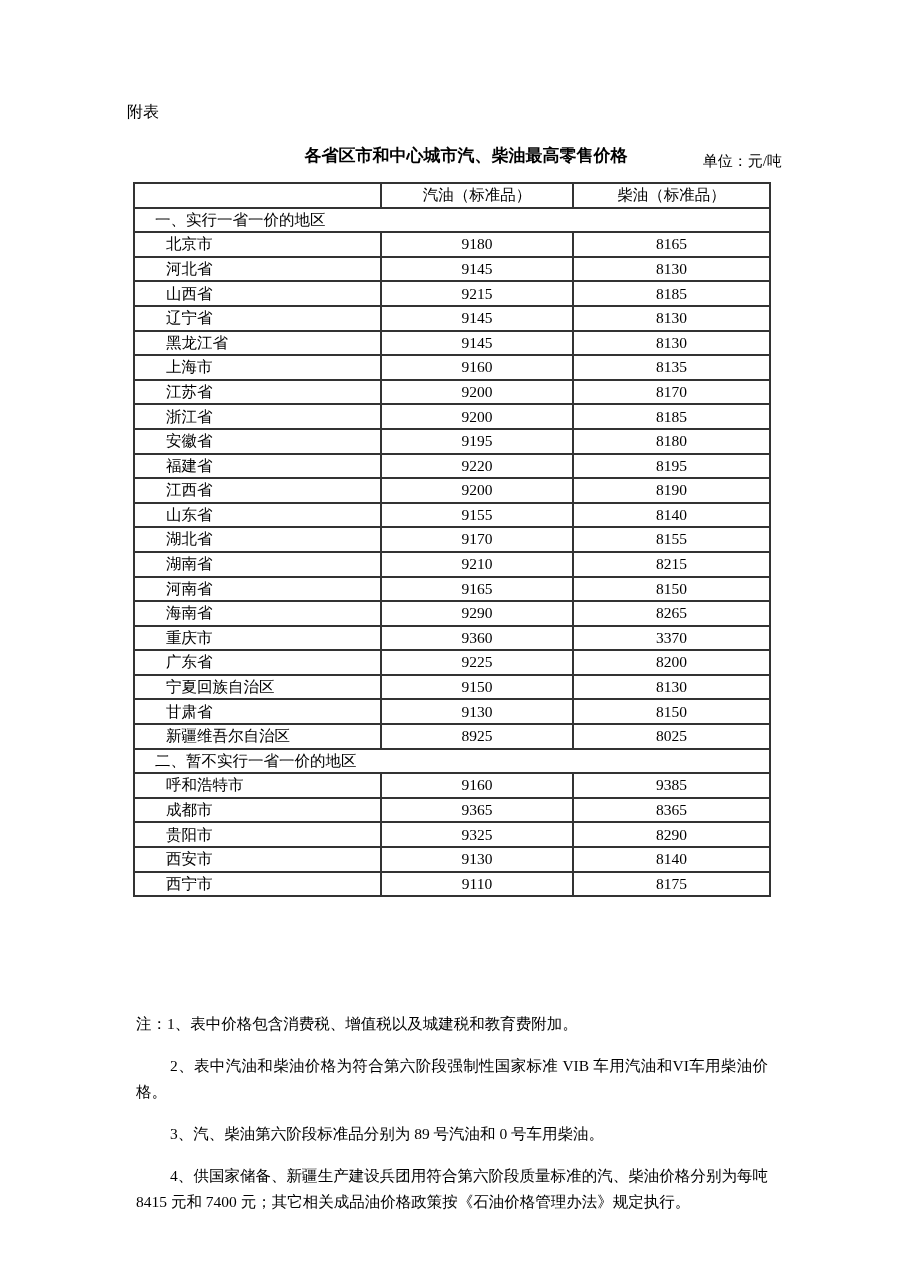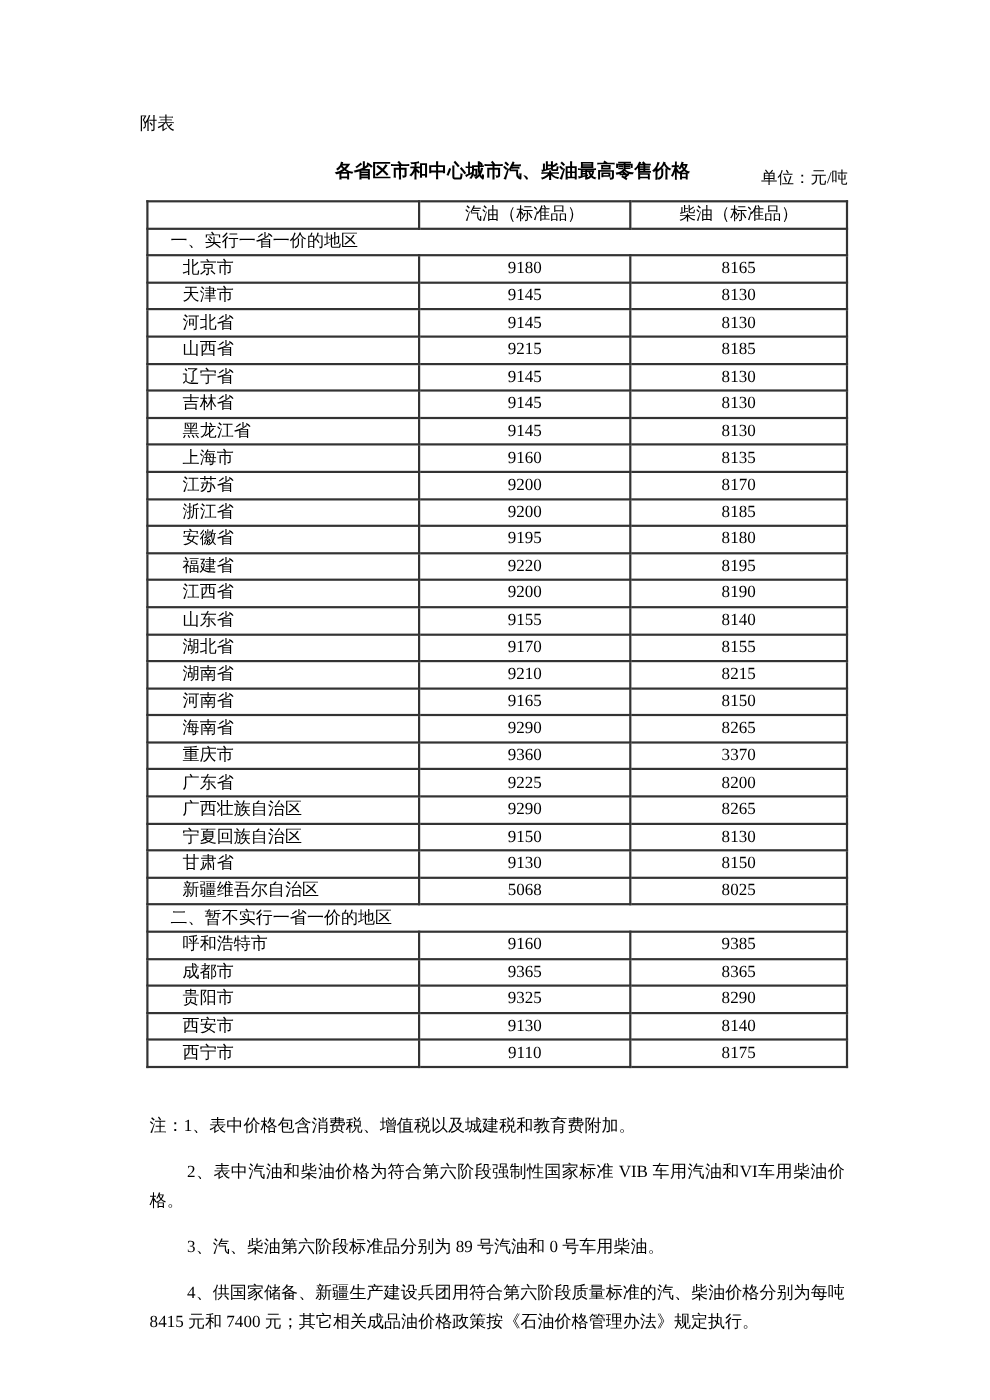--- a/index.html
+++ b/index.html
@@ -4,21 +4,21 @@
 <style>
   html,body{margin:0;padding:0;}
   body{
     width:900px;height:1273px;background:#ffffff;color:#000;
     font-family:"Liberation Serif","DejaVu Serif",serif;
     position:relative;overflow:hidden;
   }
   .attach-label{position:absolute;left:127px;top:102px;font-size:16px;}
   .doc-title{position:absolute;left:0;top:128px;width:900px;margin:16px;
     text-align:center;font-size:17px;font-weight:bold;}
-  .unit-label{position:absolute;left:3px;top:152px;width:768px;text-align:right;font-size:15px;}
+  .unit-label{position:absolute;left:14px;top:152px;width:768px;text-align:right;font-size:15px;}
   table.price-table{
     position:absolute;left:133px;top:182px;width:636px;
     border-collapse:collapse;table-layout:fixed;
   }
   .price-table th,.price-table td{
     border:2px solid #333;padding:0;height:22.6px;
     font-size:15.5px;font-weight:normal;line-height:1.05;
     overflow:hidden;white-space:nowrap;
   }
   .price-table th{text-align:center;}
@@ -53,45 +53,35 @@
     <tbody id="table-body">
         <tr>
           <td colspan="3" class="section">一、实行一省一价的地区</td>
         </tr>
         <tr>
           <td class="region">北京市</td>
           <td class="num">9180</td>
           <td class="num">8165</td>
         </tr>
         <tr>
-          <td class="region">天津市</td>
-          <td class="num">9145</td>
-          <td class="num">8130</td>
-        </tr>
-        <tr>
           <td class="region">河北省</td>
           <td class="num">9145</td>
           <td class="num">8130</td>
         </tr>
         <tr>
           <td class="region">山西省</td>
           <td class="num">9215</td>
           <td class="num">8185</td>
         </tr>
         <tr>
           <td class="region">辽宁省</td>
           <td class="num">9145</td>
           <td class="num">8130</td>
         </tr>
         <tr>
-          <td class="region">吉林省</td>
-          <td class="num">9145</td>
-          <td class="num">8130</td>
-        </tr>
-        <tr>
           <td class="region">黑龙江省</td>
           <td class="num">9145</td>
           <td class="num">8130</td>
         </tr>
         <tr>
           <td class="region">上海市</td>
           <td class="num">9160</td>
           <td class="num">8135</td>
         </tr>
         <tr>
@@ -148,37 +138,32 @@
           <td class="region">重庆市</td>
           <td class="num">9360</td>
           <td class="num">3370</td>
         </tr>
         <tr>
           <td class="region">广东省</td>
           <td class="num">9225</td>
           <td class="num">8200</td>
         </tr>
         <tr>
-          <td class="region">广西壮族自治区</td>
-          <td class="num">9290</td>
-          <td class="num">8265</td>
-        </tr>
-        <tr>
           <td class="region">宁夏回族自治区</td>
           <td class="num">9150</td>
           <td class="num">8130</td>
         </tr>
         <tr>
           <td class="region">甘肃省</td>
           <td class="num">9130</td>
           <td class="num">8150</td>
         </tr>
         <tr>
           <td class="region">新疆维吾尔自治区</td>
-          <td class="num">5068</td>
+          <td class="num">8925</td>
           <td class="num">8025</td>
         </tr>
         <tr>
           <td colspan="3" class="section">二、暂不实行一省一价的地区</td>
         </tr>
         <tr>
           <td class="region">呼和浩特市</td>
           <td class="num">9160</td>
           <td class="num">9385</td>
         </tr>

